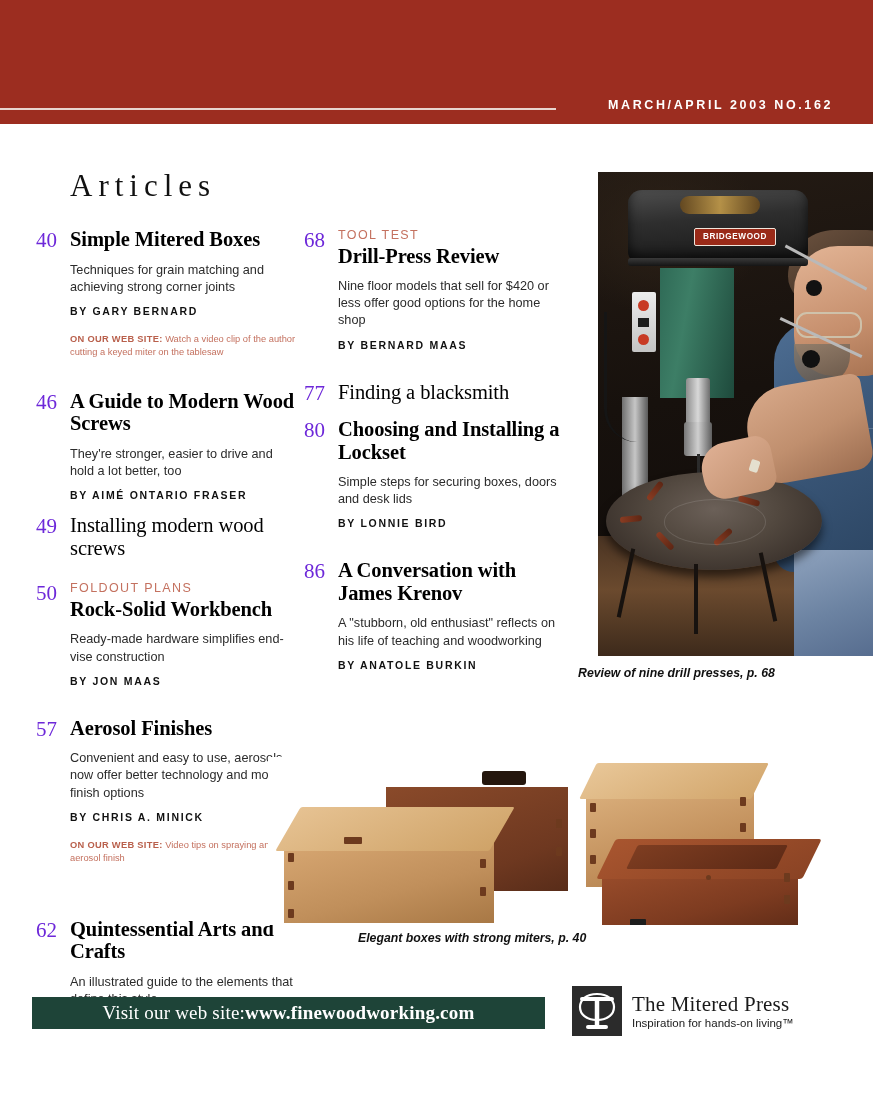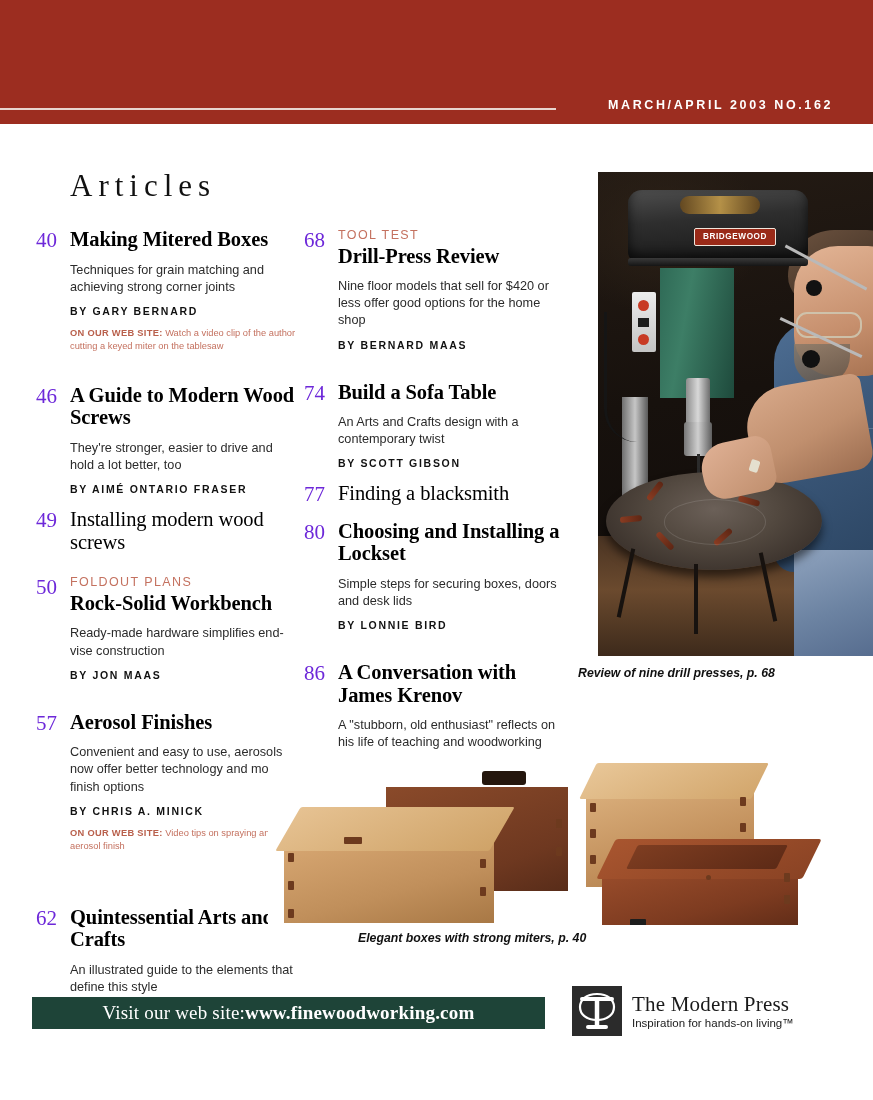--- a/index.html
+++ b/index.html
@@ -102,21 +102,21 @@
     font-weight: bold;
     letter-spacing: 1.7px;
     color: #111;
     margin-top: 9px;
   }
   .webnote {
     font-family: "Liberation Sans", sans-serif;
     font-size: 9.3px;
     color: #c4715f;
     line-height: 1.45;
-    margin-top: 10px;
+    margin-top: 16px;
   }
   .webnote .wn-label {
     font-weight: bold;
     letter-spacing: 0.3px;
     color: #b9604c;
   }
 
   
   .sp-lg { margin-bottom: 30px; }
   .sp-md { margin-bottom: 22px; }
@@ -389,21 +389,21 @@
 </div>
 
 <div class="section-title">Articles</div>
 
 <div class="col col-left">
 
   <div class="entry sp-lg">
     <div class="entry-row">
       <div class="pg">40</div>
       <div class="body-col">
-        <div class="title">Making Mitered Boxes</div>
+        <div class="title">Simple Mitered Boxes</div>
         <div class="deck">Techniques for grain matching and achieving strong corner joints</div>
         <div class="byline">BY GARY BERNARD</div>
         <div class="webnote"><span class="wn-label">ON OUR WEB SITE:</span><span> Watch a video clip of the author cutting a keyed miter on the tablesaw</span></div>
       </div>
     </div>
   </div>
 
   <div class="entry sp-sm">
     <div class="entry-row">
       <div class="pg">46</div>
@@ -468,30 +468,20 @@
       <div class="pg">68</div>
       <div class="body-col">
         <div class="kicker">TOOL TEST</div>
         <div class="title">Drill-Press Review</div>
         <div class="deck">Nine floor models that sell for $420 or less offer good options for the home shop</div>
         <div class="byline">BY BERNARD MAAS</div>
       </div>
     </div>
   </div>
 
-  <div class="entry sp-sm">
-    <div class="entry-row">
-      <div class="pg">74</div>
-      <div class="body-col">
-        <div class="title">Build a Sofa Table</div>
-        <div class="deck">An Arts and Crafts design with a contemporary twist</div>
-        <div class="byline">BY SCOTT GIBSON</div>
-      </div>
-    </div>
-  </div>
 
   <div class="entry sp-sm">
     <div class="entry-row">
       <div class="pg">77</div>
       <div class="body-col">
         <div class="title plain">Finding a blacksmith</div>
       </div>
     </div>
   </div>
 
@@ -630,16 +620,16 @@
   <div class="taunton-mark">
     <svg viewBox="0 0 50 50" width="50" height="50" aria-hidden="true">
       <rect x="0" y="0" width="50" height="50" fill="#2b2b2b"></rect>
       <path d="M25 8 C14 8 8 14 8 21 C8 28 14 34 25 34 C36 34 42 28 42 21 C42 14 36 8 25 8 Z" fill="none" stroke="#ffffff" stroke-width="2.2"></path>
       <path d="M10 13 L40 13" stroke="#ffffff" stroke-width="4" stroke-linecap="round"></path>
       <path d="M25 13 L25 40" stroke="#ffffff" stroke-width="4.5"></path>
       <path d="M16 41 L34 41" stroke="#ffffff" stroke-width="4" stroke-linecap="round"></path>
     </svg>
   </div>
   <div class="taunton-words">
-    <div class="taunton-name">The Modern Press</div>
+    <div class="taunton-name">The Mitered Press</div>
     <div class="taunton-tag">Inspiration for hands-on living™</div>
   </div>
 </div>
 
 </body></html>

